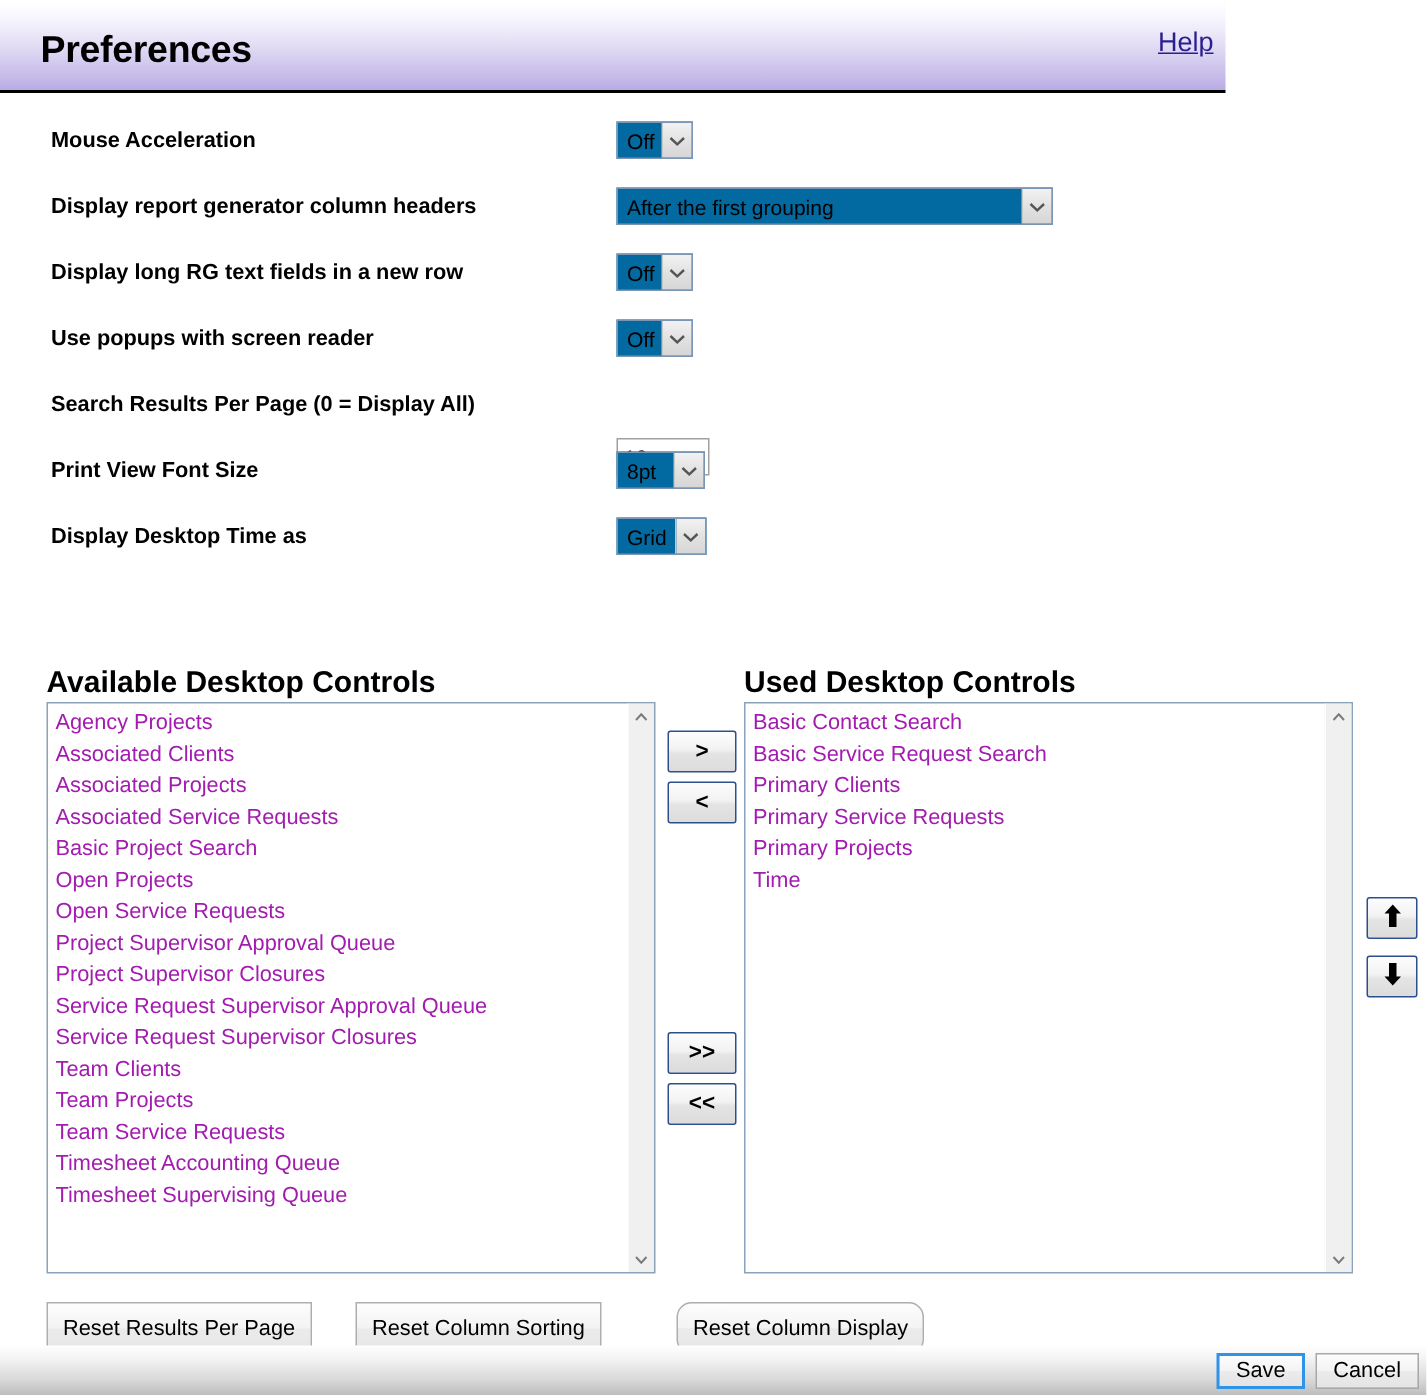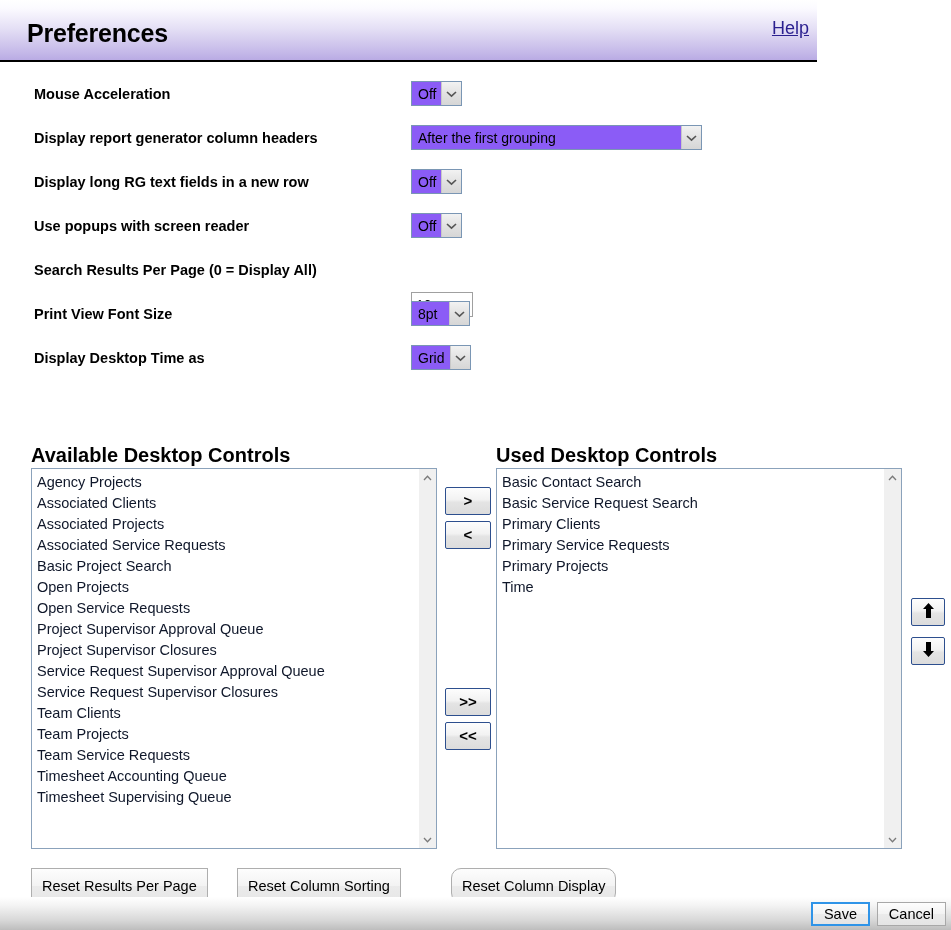--- a/index.html
+++ b/index.html
@@ -65,21 +65,21 @@
   .field {
     position: absolute;
     top: -3px;
   }
 
   
   .combo {
     display: inline-flex;
     align-items: stretch;
     border: 1px solid #7a96b4;
-    background: #8b5cf6;
+    background: #0369a1;
     height: 25px;
     box-sizing: border-box;
     cursor: pointer;
     font-size: 14px;
   }
   .combo .combo-text {
     padding: 0 5px 0 6px;
     display: flex;
     align-items: center;
     white-space: nowrap;
@@ -139,21 +139,21 @@
     flex: 1 1 auto;
     padding: 3px 0 0 0;
     overflow: hidden;
   }
   .list-item {
     font-size: 14.5px;
     line-height: 21px;
     padding: 0 4px 0 5px;
     white-space: nowrap;
     cursor: default;
-    color: #0f172a;
+    color: #a21caf;
   }
 
   .vscroll {
     flex: 0 0 17px;
     width: 17px;
     background: #f0f0f0;
     border-left: 1px solid #ffffff;
     position: relative;
   }
   .vscroll .arrow {

